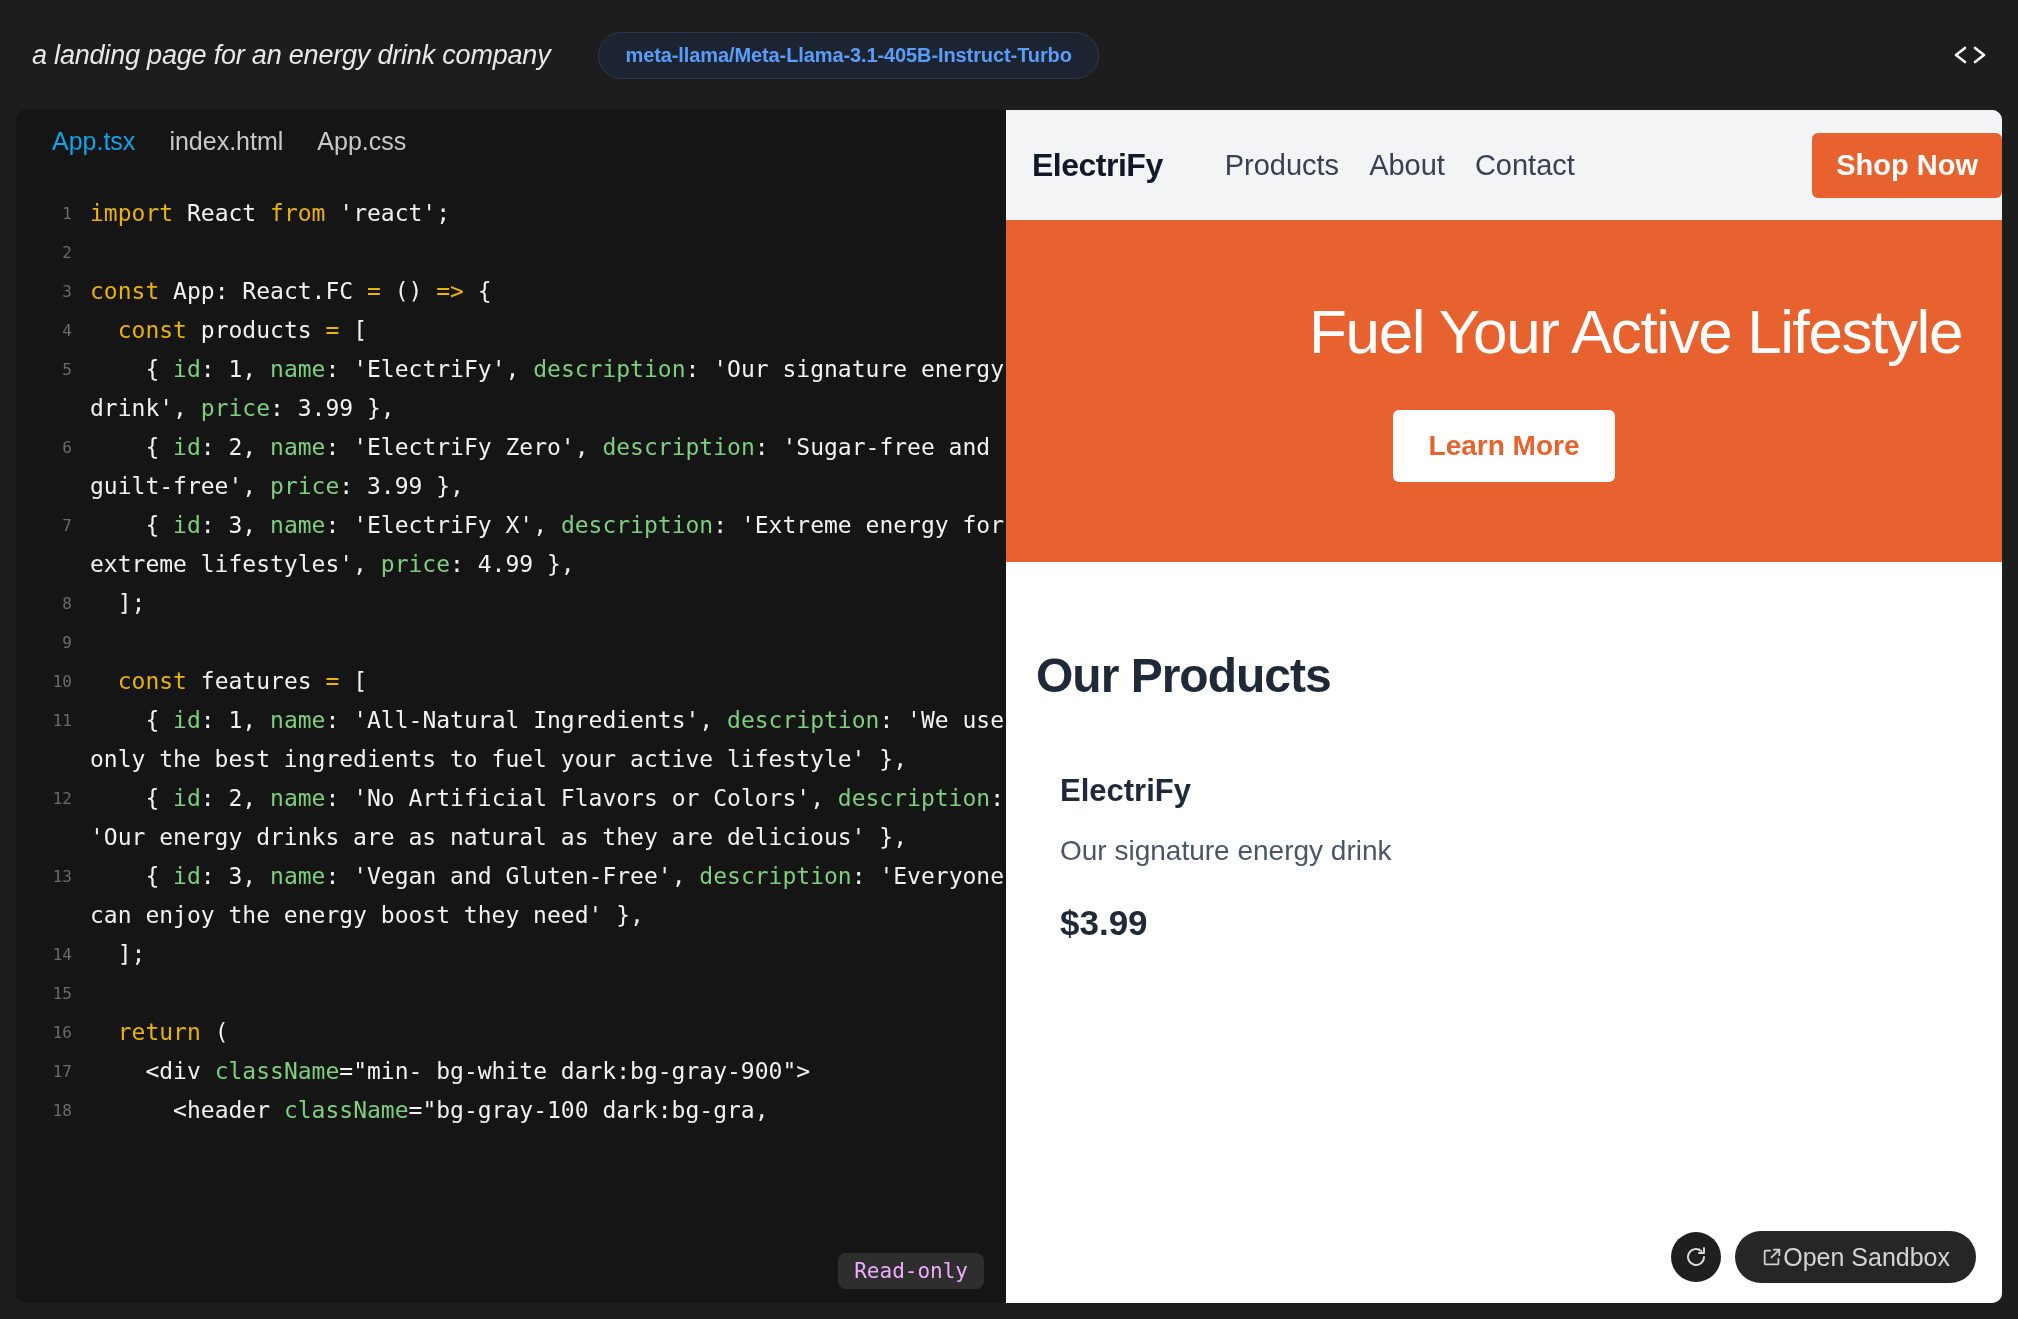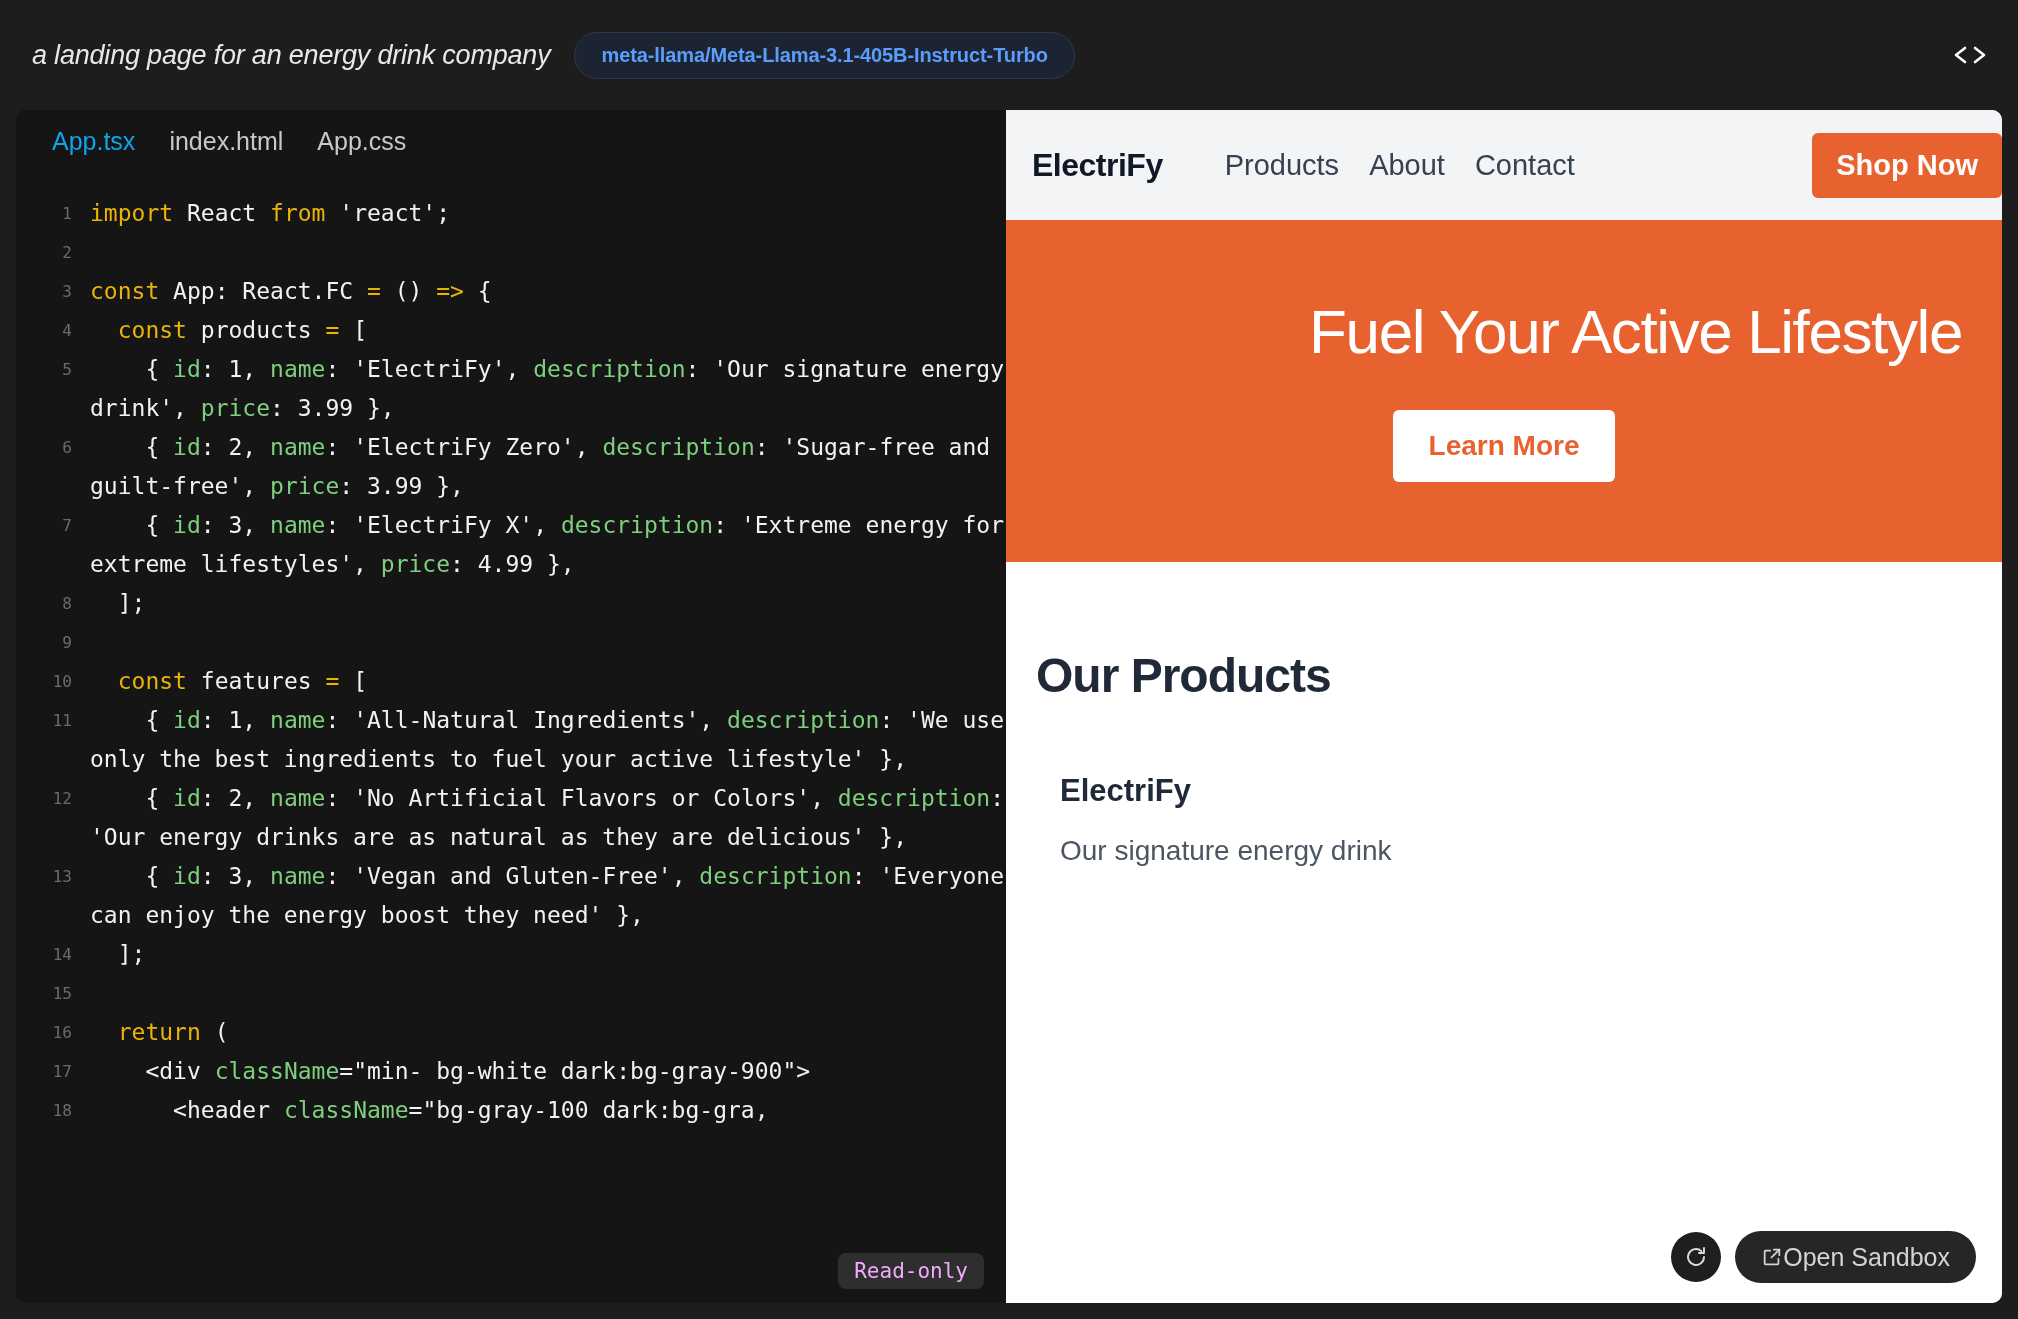--- a/index.html
+++ b/index.html
@@ -11,20 +11,21 @@
   }
 
   
   .topbar {
     height: 110px;
     background: #1d1d1d;
     display: flex;
     align-items: center;
     padding: 0 24px 0 32px;
     position: relative;
+    gap: 24px;
   }
   .prompt-title {
     font-style: italic;
     font-size: 27px;
     color: #e8e8e8;
     letter-spacing: -0.2px;
     white-space: nowrap;
   }
   .model-badge {
     margin-left: 24px;
@@ -397,20 +398,21 @@
     <div class="hero">
       <h1>Fuel Your Active Lifestyle</h1>
       <button class="learn-btn">Learn More</button>
     </div>
 
     <div class="products">
       <h2>Our Products</h2>
       <div class="product-card">
         <div class="product-name">ElectriFy</div>
         <div class="product-desc">Our signature energy drink</div>
+        <div class="product-price">$3.99</div>
       </div>
     </div>
 
     <div class="preview-actions">
       <button class="refresh-btn">
         <svg width="24" height="24" viewBox="0 0 24 24" fill="none" stroke="currentColor" stroke-width="1.9" stroke-linecap="round" stroke-linejoin="round" aria-hidden="true">
           <path d="M20 12a8 8 0 1 1-2.6-5.9"></path>
           <polyline points="20 3 20 8 15 8"></polyline>
         </svg>
       </button>

